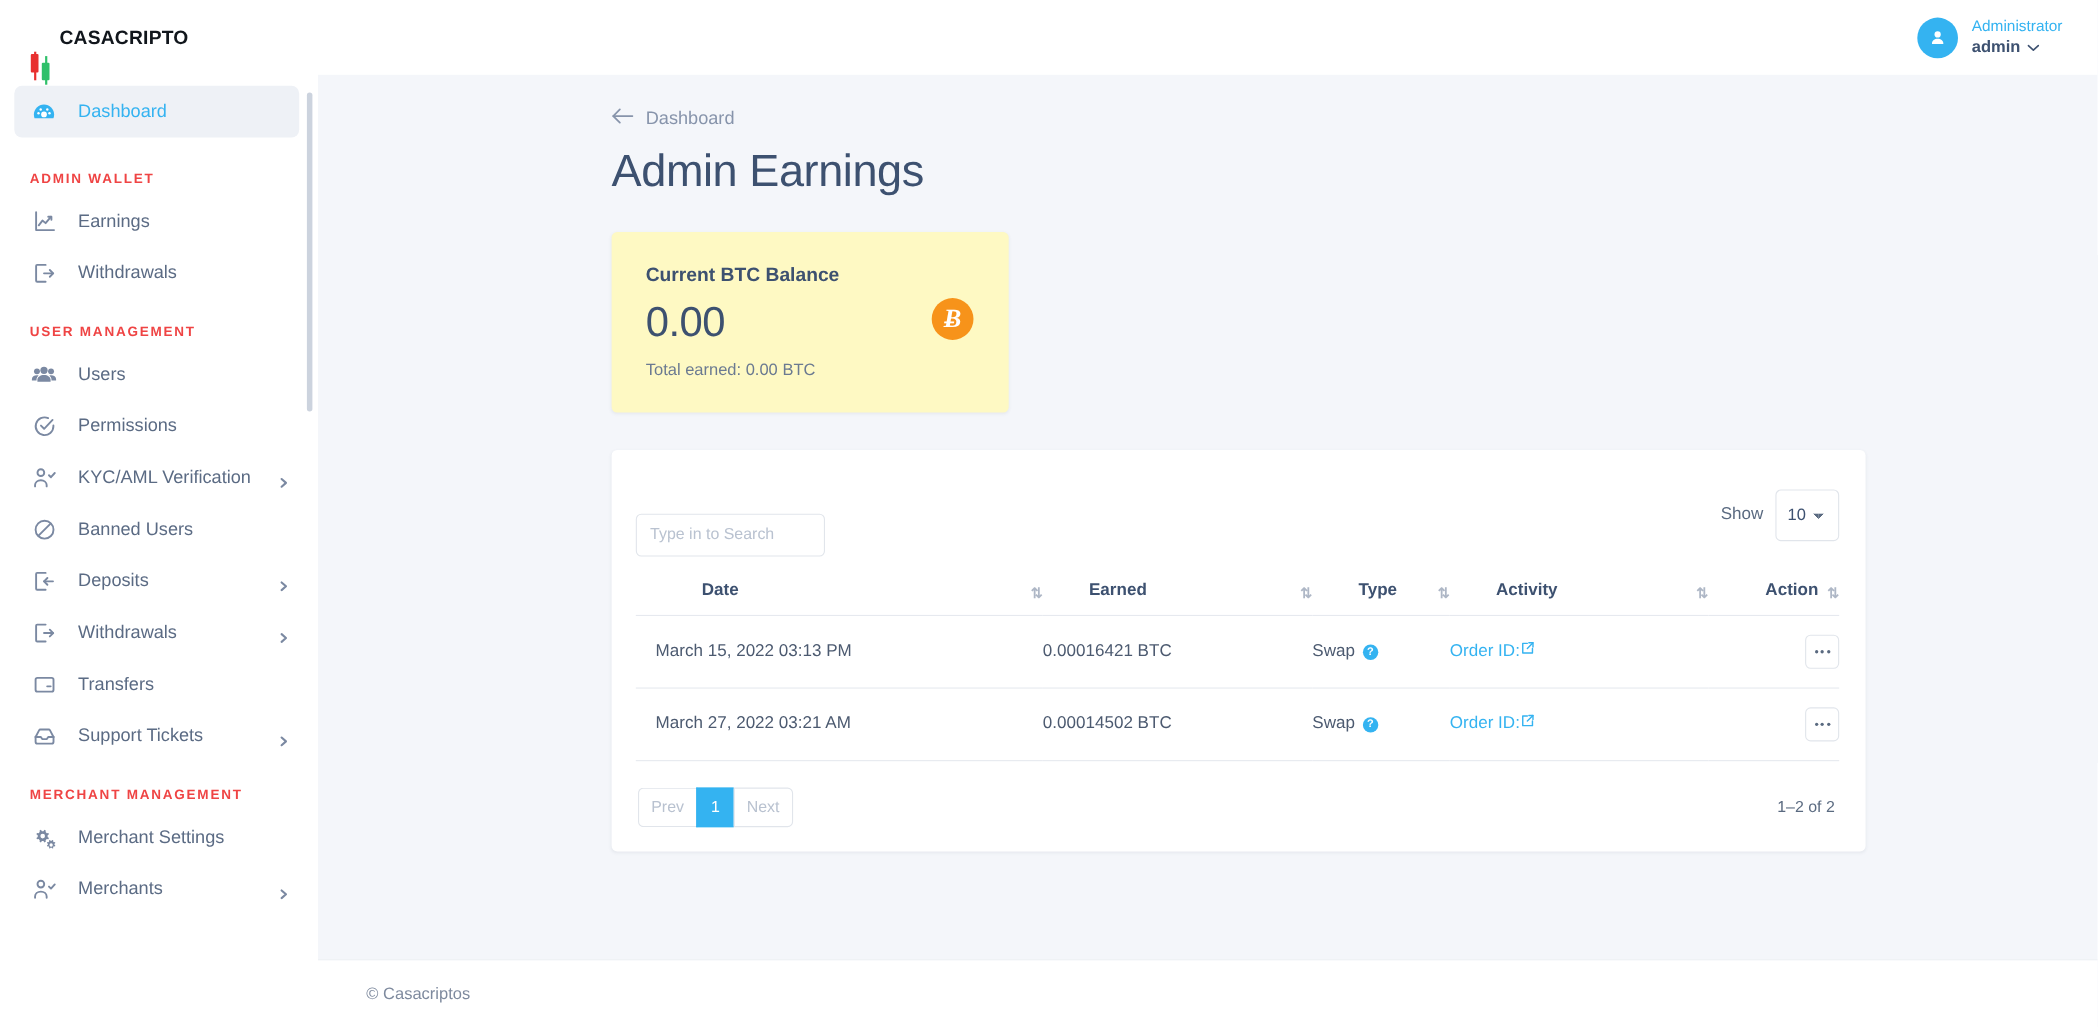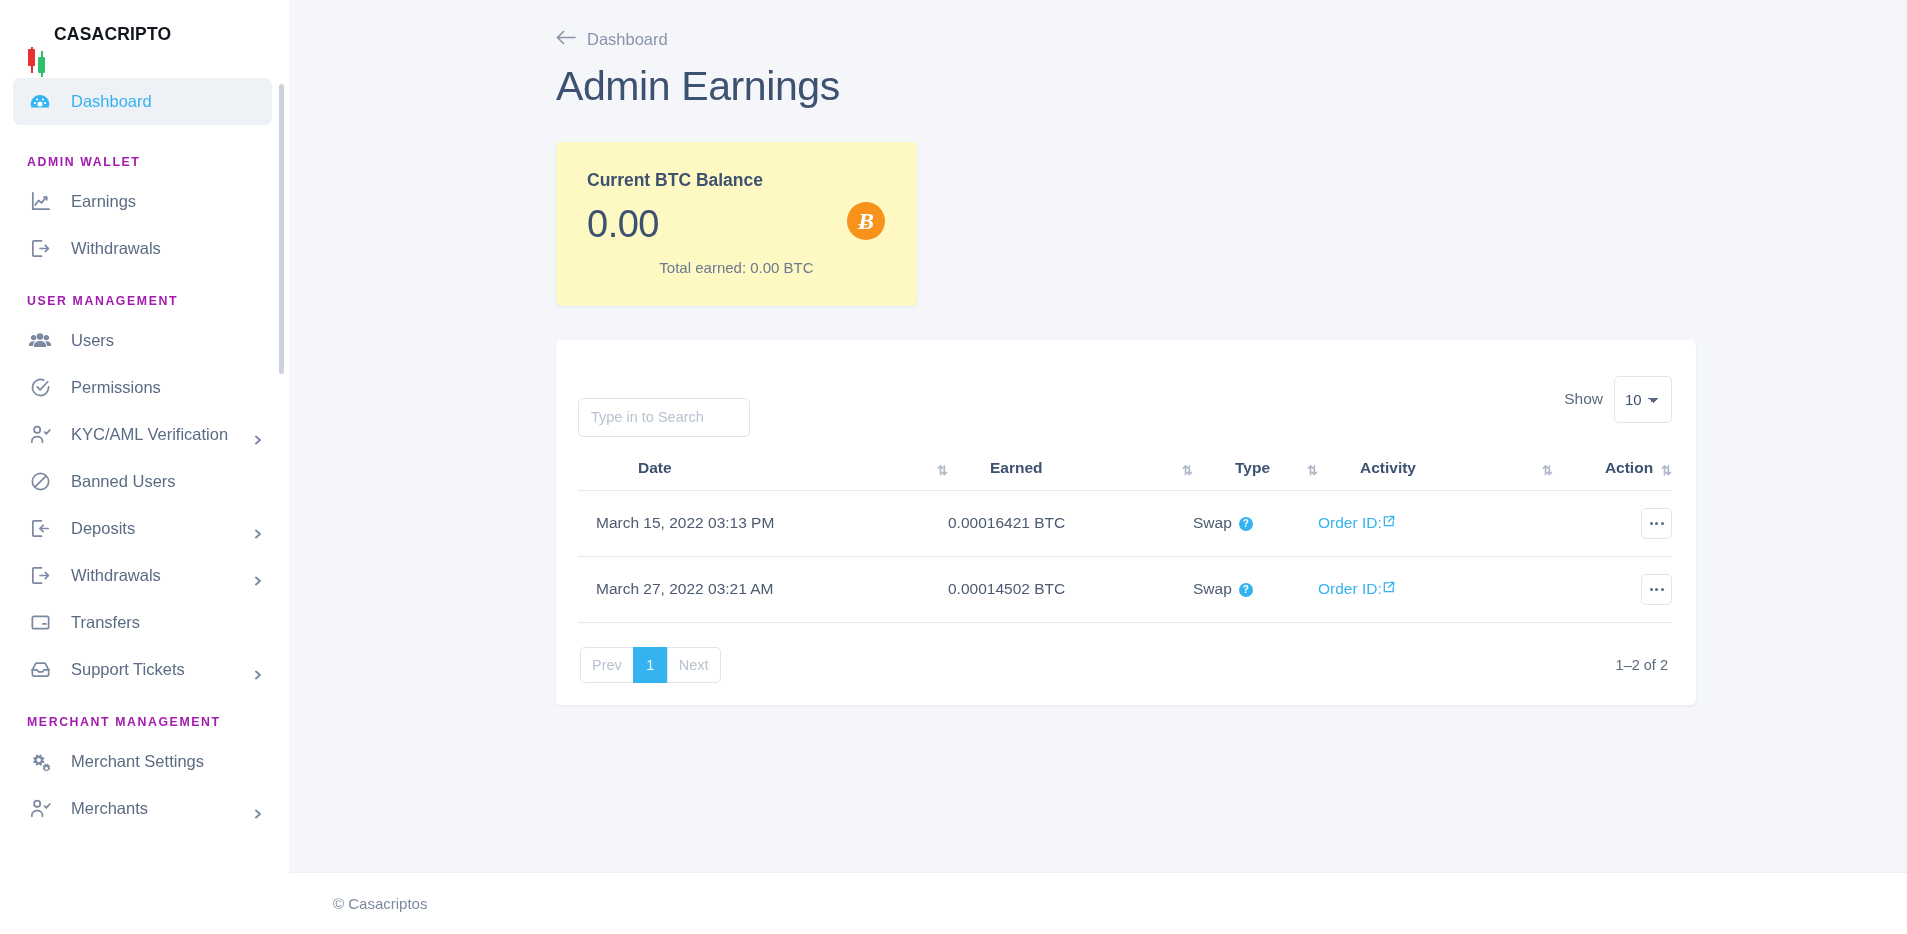--- a/index.html
+++ b/index.html
@@ -66,21 +66,21 @@
     display: flex; align-items: center; justify-content: center;
   }
   .nav-item .ico svg { display: block; }
   .nav-item .label { white-space: nowrap; }
   .nav-item .chev {
     position: absolute; right: 9px; top: 50%; transform: translateY(-50%);
     width: 10px; height: 10px;
   }
   .nav-section {
     font-size: 12.3px; font-weight: bold; letter-spacing: 1.6px;
-    color: #a21caf; text-transform: uppercase;
+    color: #ef4444; text-transform: uppercase;
     padding: 22px 0 9px 27px;
   }
   .nav-section.first { padding-top: 30px; }
 
   
   .main {
     flex: 1 1 auto; height: 934px;
     display: flex; flex-direction: column;
     background: #f4f6fa;
     min-width: 0;
@@ -121,21 +121,21 @@
   .balance-card {
     width: 361px; background: #fef9c3;
     border-radius: 5px;
     box-shadow: 0 1px 3px rgba(63,78,98,0.08);
     padding: 28px 31px 30px 31px;
     position: relative;
     margin-bottom: 34px;
   }
   .bal-title { font-size: 17.5px; font-weight: bold; color: #3d5170; margin-bottom: 12px; }
   .bal-value { font-size: 38px; font-weight: 300; color: #3d5170; letter-spacing: -0.5px; line-height: 1.15; }
-  .bal-sub { font-size: 15px; color: #6b7a91; margin-top: 12px; text-align: center; }
+  .bal-sub { font-size: 15px; color: #6b7a91; margin-top: 12px; }
   .btc-badge {
     position: absolute; right: 32px; top: 60px;
     width: 38px; height: 38px; border-radius: 50%;
     background: #f7931a;
     display: flex; align-items: center; justify-content: center;
     color: #ffffff; font-size: 24px; font-weight: bold;
     font-family: "Liberation Serif", serif; font-style: italic;
   }
 
   .table-card {
@@ -425,20 +425,41 @@
               <path d="m3 1.5 4 3.5-4 3.5"></path>
             </svg>
         </span>
       </div>
 
     </nav>
   </aside>
 
   <section class="main">
 
+    <header class="topbar">
+      <div class="user-box">
+        <span class="avatar">
+          <svg width="19" height="19" viewBox="0 0 24 24" fill="#ffffff">
+            <circle cx="12" cy="8" r="3.6"></circle>
+              <path d="M12 13c-3.6 0-6.5 2.3-6.5 5.2V19h13v-.8C18.5 15.3 15.6 13 12 13z"></path>
+          </svg>
+        </span>
+        <span class="user-meta">
+          <span class="user-role">Administrator</span>
+          <span class="user-name">
+            <span>admin</span>
+            <span>
+              <svg width="11" height="7" viewBox="0 0 11 7" fill="none" stroke="#3d5170" stroke-width="1.5" stroke-linecap="round" stroke-linejoin="round">
+                  <path d="m1 1.5 4.5 4L10 1.5"></path>
+                </svg>
+            </span>
+          </span>
+        </span>
+      </div>
+    </header>
 
     <div class="content">
       <div class="content-inner">
 
         <div class="breadcrumb">
           <span>
             <svg width="20" height="15" viewBox="0 0 20 15" fill="none" stroke="#8794ab" stroke-width="1.6" stroke-linecap="round" stroke-linejoin="round">
               <path d="M19 7.5H1.5"></path>
                 <path d="M7.5 1.5 1.5 7.5l6 6"></path>
             </svg>

